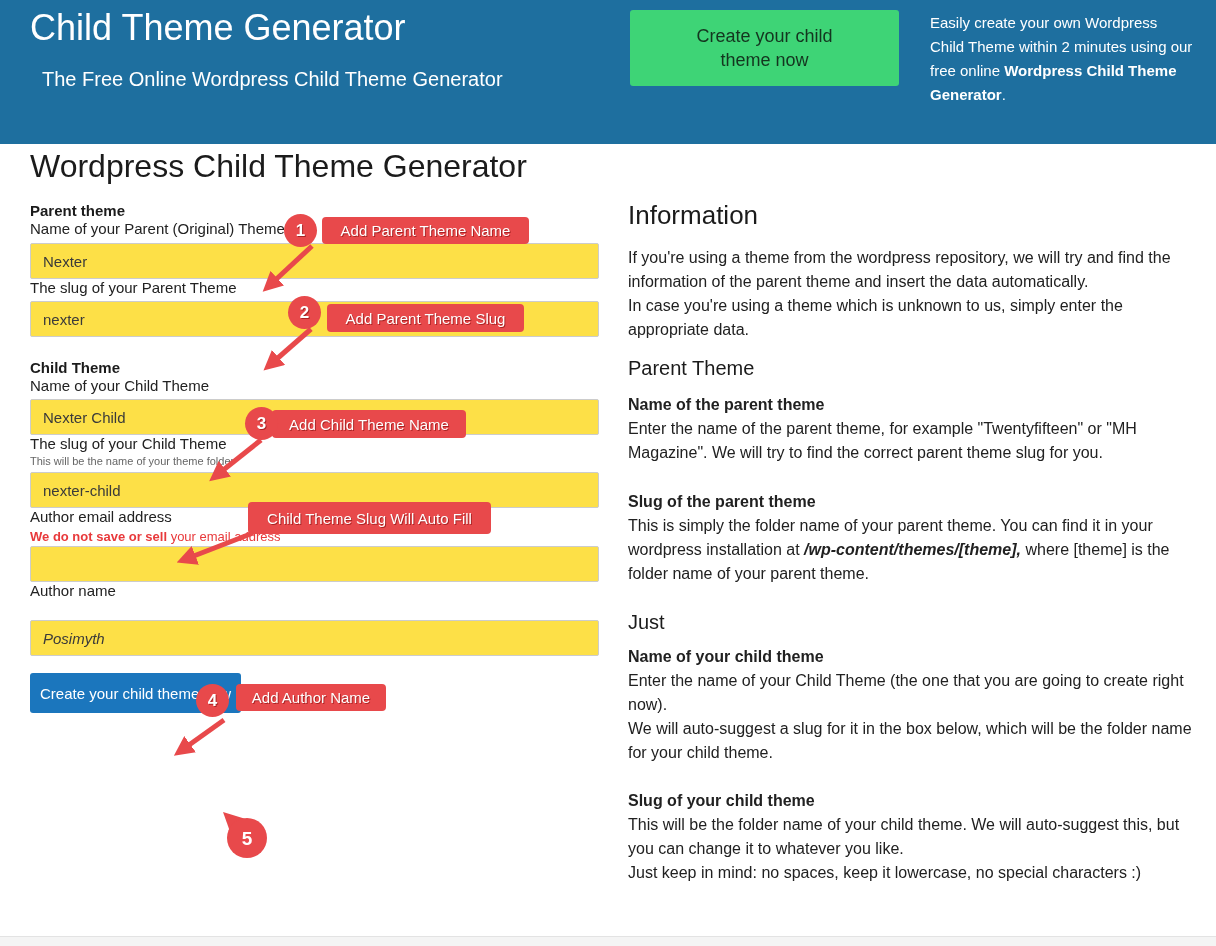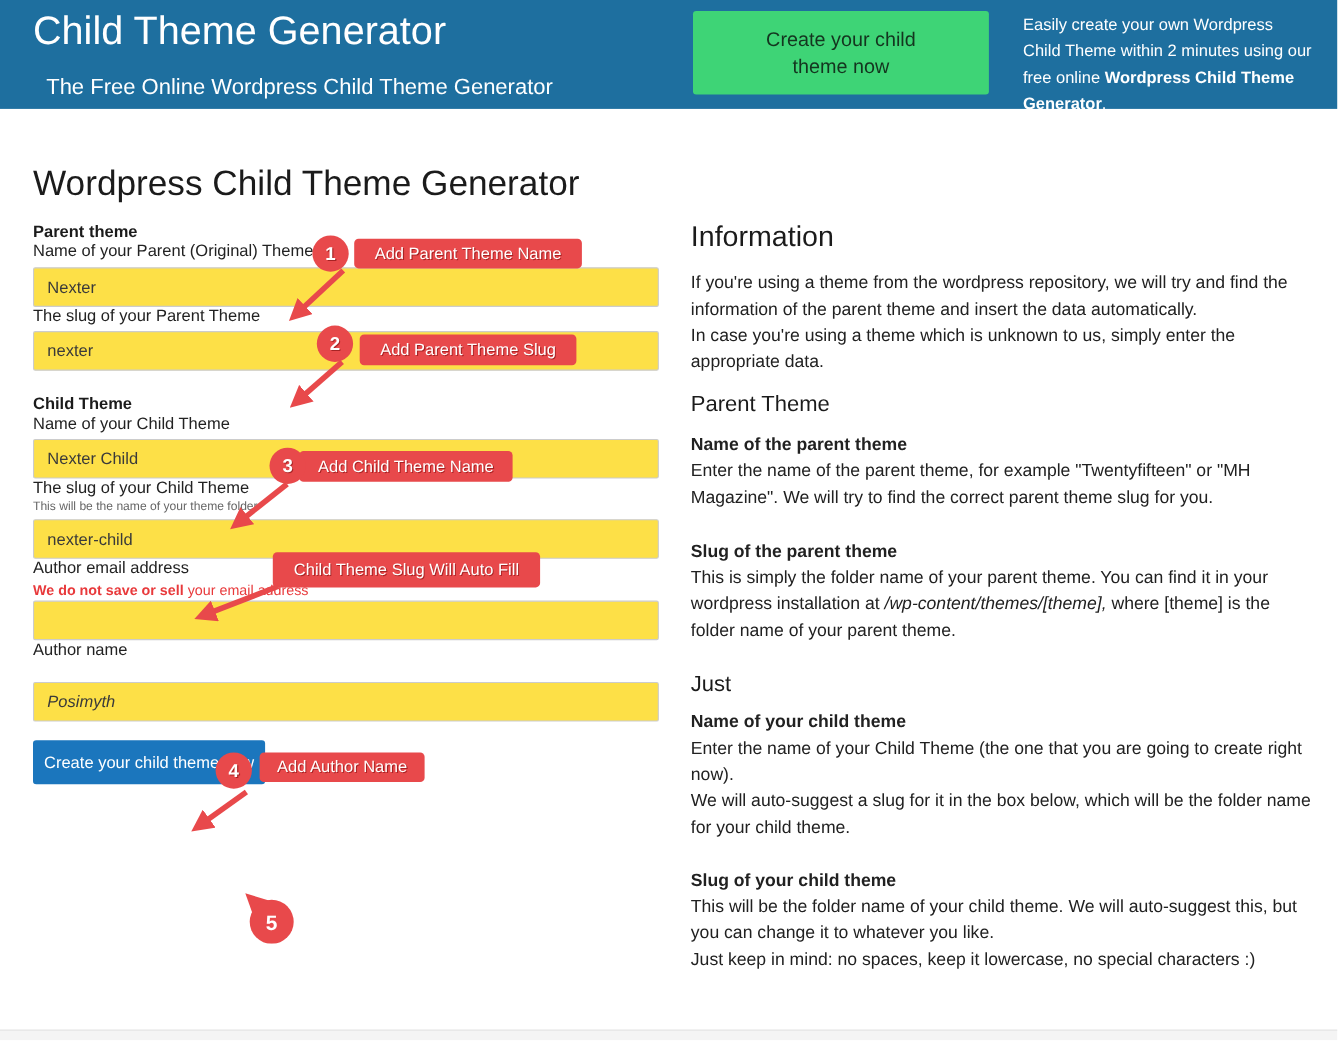--- a/index.html
+++ b/index.html
@@ -1,21 +1,21 @@
 <!DOCTYPE html>
 <html><head>
 <meta charset="utf-8">
 <style>
   * { box-sizing: border-box; margin: 0; padding: 0; }
   html,body { background:#fff; }
   body { font-family: "Liberation Sans", sans-serif; color:#212121; }
   .page { position:relative; width:1216px; height:946px; background:#fff; overflow:hidden; }
 
   
-  .header { position:absolute; left:0; top:0; width:1216px; height:99px; background:#1e6f9f; }
+  .header { position:absolute; left:0; top:0; width:1216px; height:144px; background:#1e6f9f; }
   .header-title { position:absolute; left:30px; top:7px; font-size:36px; font-weight:400; color:#fff; }
   .header-subtitle { position:absolute; left:42px; top:68px; font-size:20px; font-weight:400; color:#fff; }
   .header-cta { position:absolute; left:630px; top:10px; width:269px; height:76px;
     background:#3ed476; color:#14351f; font-size:18px; line-height:24px; border:none; border-radius:3px;
     display:flex; align-items:center; justify-content:center; text-align:center; padding:0 42px; cursor:pointer;
     font-family:"Liberation Sans", sans-serif; }
   .header-blurb { position:absolute; left:930px; top:11px; width:263px; font-size:15px; line-height:24px; color:#fff; }
   .header-blurb b { font-weight:700; }
 
   
@@ -46,21 +46,21 @@
 
   
   .h2 { font-size:26px; font-weight:400; color:#1b1b1b; line-height:30px; }
   .h2-info { margin-top:75px; } .h2-help { margin-top:26px; }
   .h3 { font-size:20px; font-weight:400; color:#1b1b1b; line-height:24px; }
   .h3-parent { margin-top:14px; } .h3-child { margin-top:24px; }
   .block-title { font-size:16px; font-weight:700; line-height:24px; }
   .bt-1 { margin-top:13px; } .bt-2 { margin-top:25px; } .bt-3 { margin-top:11px; } .bt-4 { margin-top:24px; }
   .body-text { font-size:16px; line-height:24px; color:#212121; white-space:pre-line; }
   .p-info { margin-top:16px; }
-  .body-text i { font-style:italic; }
+  .body-text i { font-style:italic;font-weight:bold; }
 
   
   .marker-circle { position:absolute; width:33px; height:33px; border-radius:50%; background:#e8494b;
     color:#fff; font-size:17px; font-weight:700; display:flex; align-items:center; justify-content:center;
     text-shadow:1px 1px 0 rgba(140,20,20,.7); z-index:5; }
   .c1 { left:284px; top:214px; } .c2 { left:288px; top:296px; } .c3 { left:245px; top:407px; }
   .c4 { left:196px; top:684px; }
   .marker-label { position:absolute; background:#e8494b; color:#fff; font-size:15px; border-radius:4px;
     display:flex; align-items:center; justify-content:center; text-shadow:1px 1px 0 rgba(140,20,20,.7); z-index:4; }
   .r1 { left:322px; top:217px; width:207px; height:27px; }

